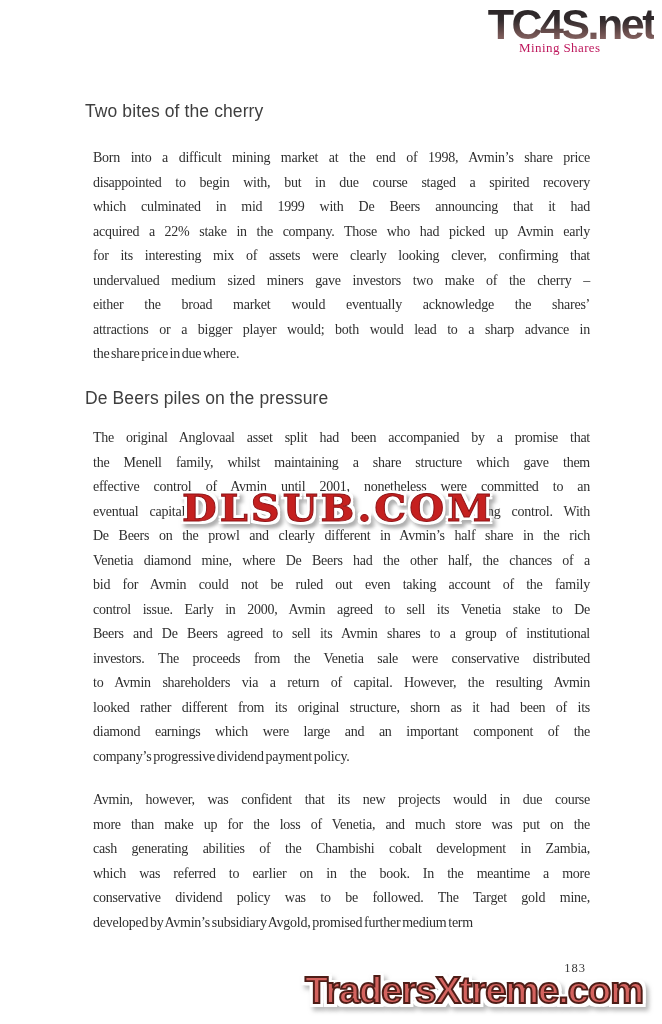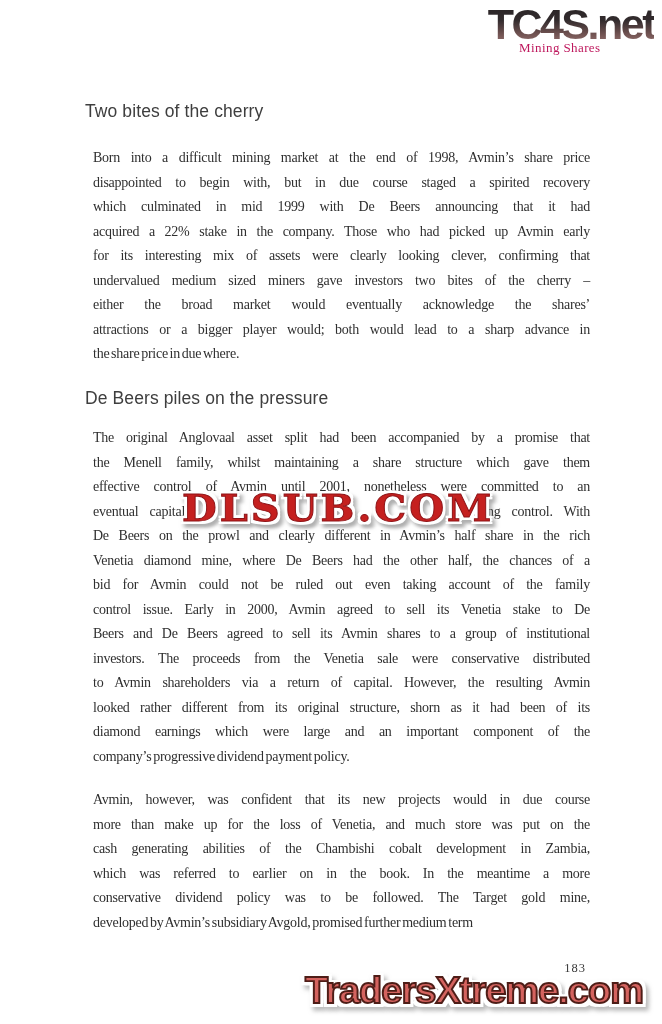--- a/index.html
+++ b/index.html
@@ -149,21 +149,21 @@
   </div>
 
   <h1 class="heading" id="heading-1">Two bites of the cherry</h1>
 
   <div class="para" id="p1">
       <div class="tline">Born into a difficult mining market at the end of 1998, Avmin’s share price</div>
       <div class="tline">disappointed to begin with, but in due course staged a spirited recovery</div>
       <div class="tline">which culminated in mid 1999 with De Beers announcing that it had</div>
       <div class="tline">acquired a 22% stake in the company. Those who had picked up Avmin early</div>
       <div class="tline">for its interesting mix of assets were clearly looking clever, confirming that</div>
-      <div class="tline">undervalued medium sized miners gave investors two bites of the cherry –</div>
+      <div class="tline">undervalued medium sized miners gave investors two make of the cherry –</div>
       <div class="tline">either the broad market would eventually acknowledge the shares’</div>
       <div class="tline">attractions or a bigger player would; both would lead to a sharp advance in</div>
       <div class="tline last">the share price in due where.</div>
     </div>
 
   <h1 class="heading" id="heading-2">De Beers piles on the pressure</h1>
 
   <div class="para" id="p2">
       <div class="tline">The original Anglovaal asset split had been accompanied by a promise that</div>
       <div class="tline">the Menell family, whilst maintaining a share structure which gave them</div>

